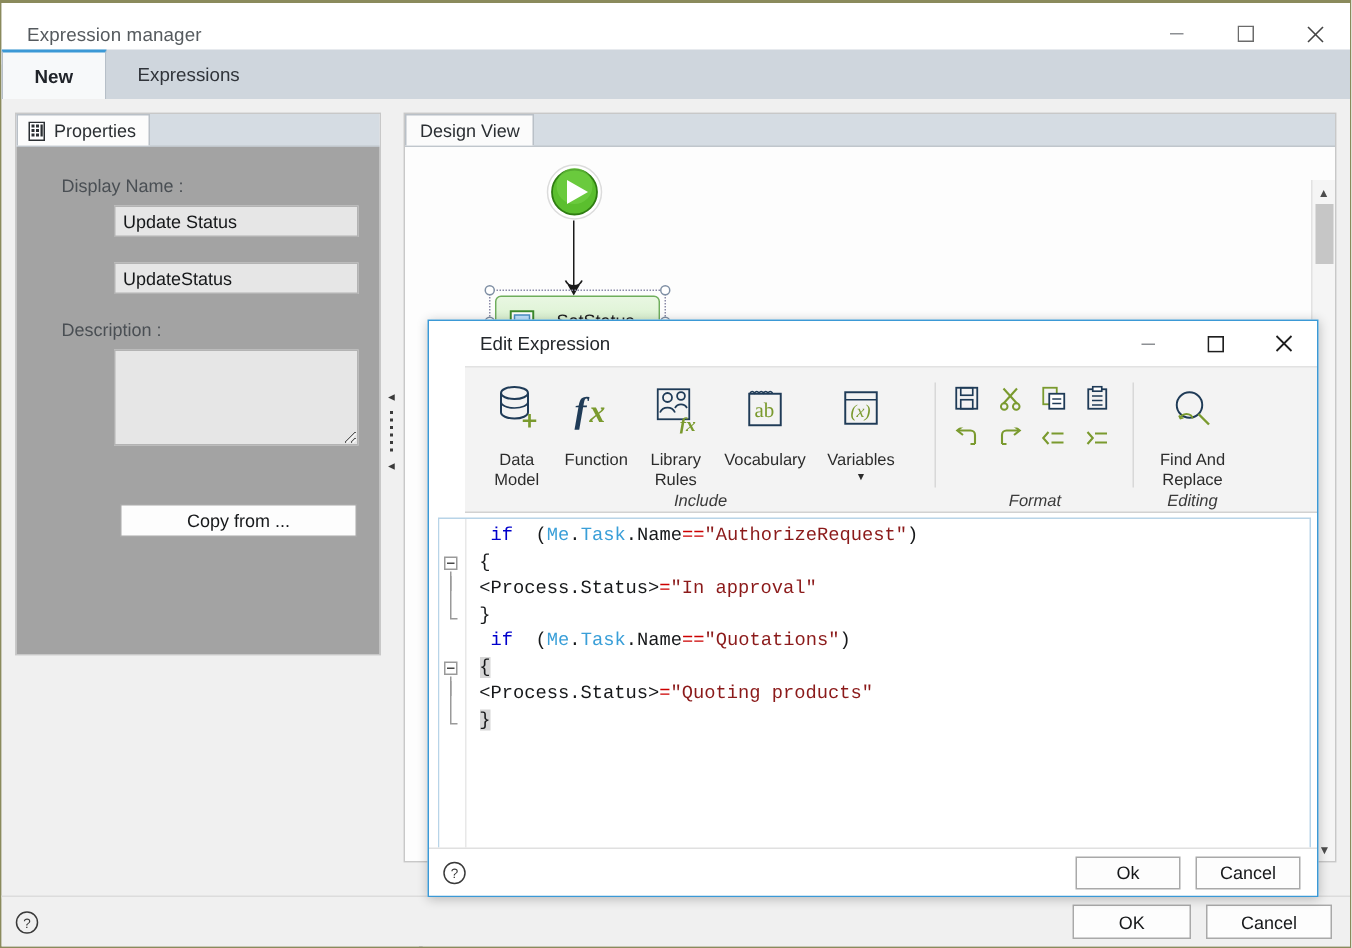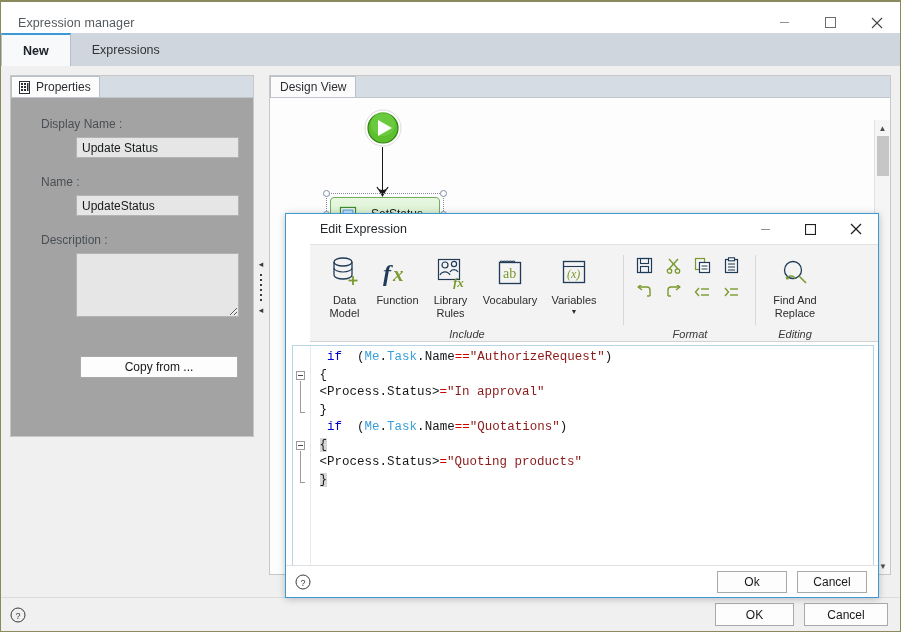--- a/index.html
+++ b/index.html
@@ -283,21 +283,21 @@
     position: absolute; right: 0; top: 10px;
     width: 1px; height: 70px; background: #d8d8d8;
   }
   .bigbtn {
     width: 53px; min-width: 53px;
     display: flex; flex-direction: column; align-items: center;
     padding-top: 2px;
   }
   .bigbtn .bb-ico { height: 38px; display: flex; align-items: center; justify-content: center; }
   .bigbtn .bb-lbl {
-    margin-top: 2px; font-size: 11px; color: #2c2c2c;
+    margin-top: 9px; font-size: 11px; color: #2c2c2c;
     text-align: center; line-height: 13px; white-space: pre-line;
   }
   .bigbtn .bb-caret { font-size: 7px; color: #2c2c2c; line-height: 7px; margin-top: 1px; }
   .smallgrid {
     display: grid; grid-template-columns: repeat(4, 29px);
     grid-auto-rows: 27px; align-items: center; justify-items: center;
     margin-left: 6px;
   }
   .smallgrid .sbtn { width: 27px; height: 25px; display: flex; align-items: center; justify-content: center; }
 
@@ -415,21 +415,20 @@
               <rect x="6" y="8" width="2" height="2" fill="#2b2f33"></rect>
             <rect x="9" y="2" width="1.5" height="8" fill="#2b2f33"></rect>
           </svg>
           <span>Properties</span>
         </div>
       </div>
       <div class="panel-body">
         <div class="field-label">Display Name :</div>
         <input class="txtinput" value="Update Status" style="">
         <div class="field-gap"></div>
-        <div class="field-label">Name :</div>
         <input class="txtinput" value="UpdateStatus" style="">
         <div class="field-gap"></div>
         <div class="field-label">Description :</div>
         <textarea class="txtarea" style=""></textarea>
         <button class="copybtn">Copy from ...</button>
       </div>
     </div>
 
     <div class="splitter">
       <div style="height:185px"></div>

